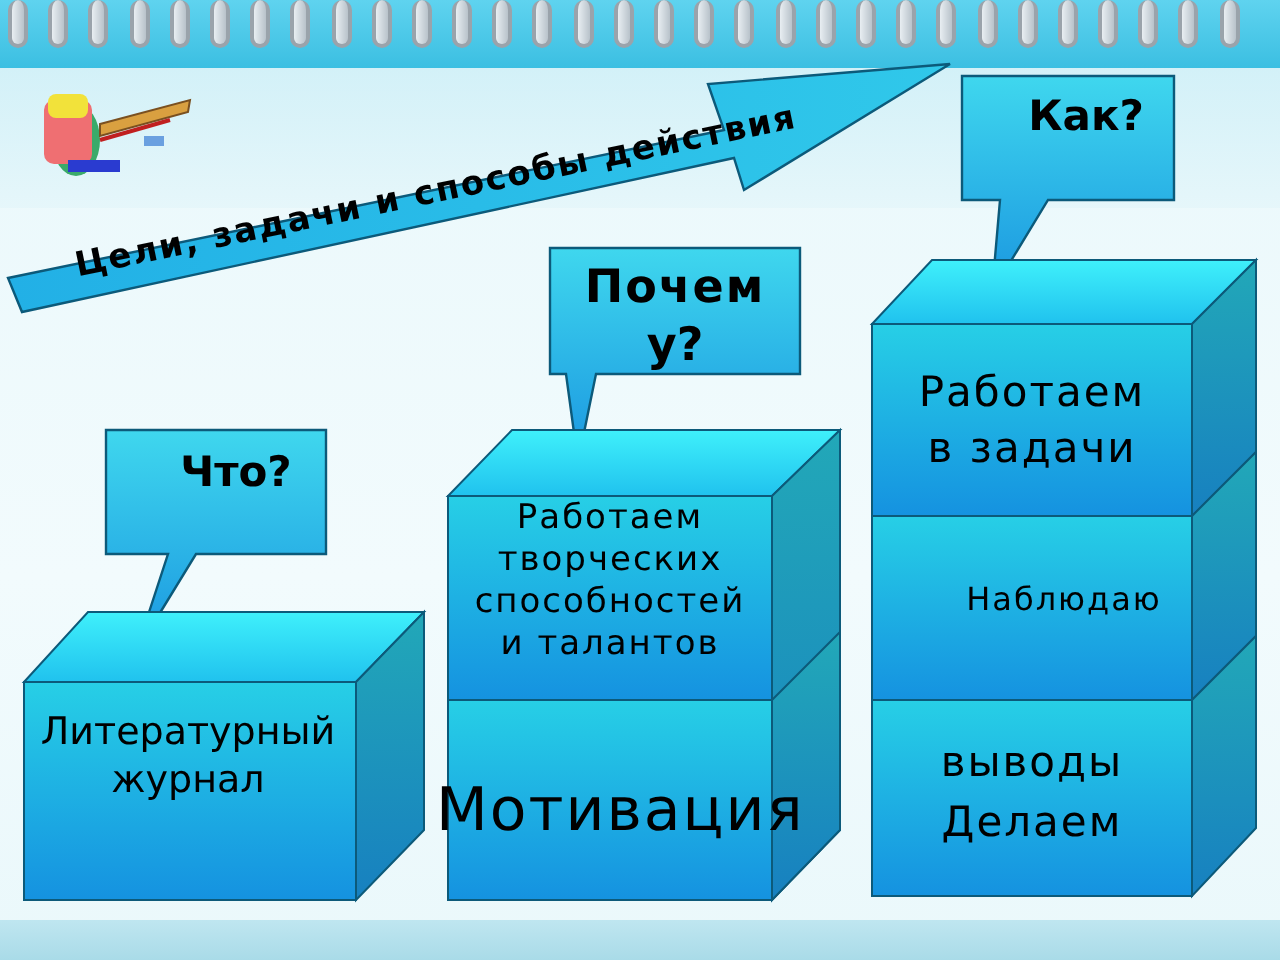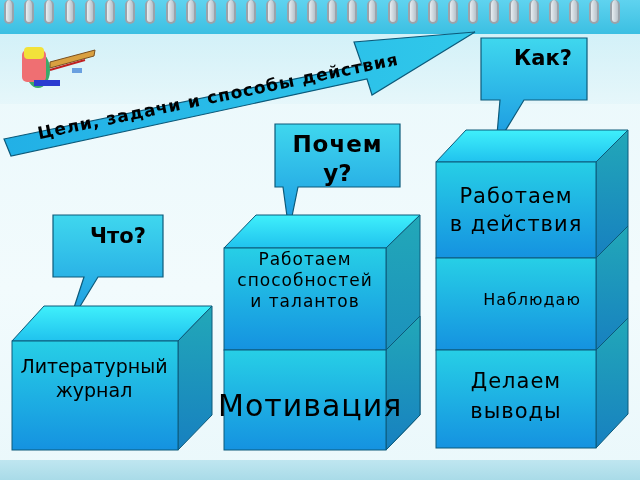--- a/index.html
+++ b/index.html
@@ -136,30 +136,31 @@
 <div class="txt" style="left:275px;top:160px;width:125px;font-weight:bold;font-size:23px;">у?</div>
 <div class="txt" style="left:481px;top:46px;width:124px;font-weight:bold;font-size:21px;">Как?</div>
 
 <div class="txt" style="left:-6px;top:354px;width:200px;font-size:19px;line-height:24px;">
   <div>Литературный</div>
   <div>журнал</div>
 </div>
 
 <div class="txt" style="left:218px;top:249px;width:174px;font-size:17px;line-height:21px;letter-spacing:1px;">
   <div>Работаем</div>
+  <div>творческих</div>
   <div>способностей</div>
   <div>и талантов</div>
 </div>
 <div class="txt" style="left:218px;top:388px;width:174px;font-size:30px;letter-spacing:1px;">
   <div>Мотивация</div>
 </div>
 
 <div class="txt" style="left:436px;top:182px;width:160px;font-size:21px;line-height:28px;letter-spacing:1px;">
   <div>Работаем</div>
-  <div>в действия</div>
+  <div>в задачи</div>
 </div>
 <div class="txt" style="left:446px;top:290px;width:172px;font-size:16px;letter-spacing:1px;">
   <div>Наблюдаю</div>
 </div>
 <div class="txt" style="left:436px;top:366px;width:160px;font-size:21px;line-height:30px;letter-spacing:1px;">
+  <div>выводы</div>
   <div>Делаем</div>
-  <div>выводы</div>
 </div>
 
 </body></html>

